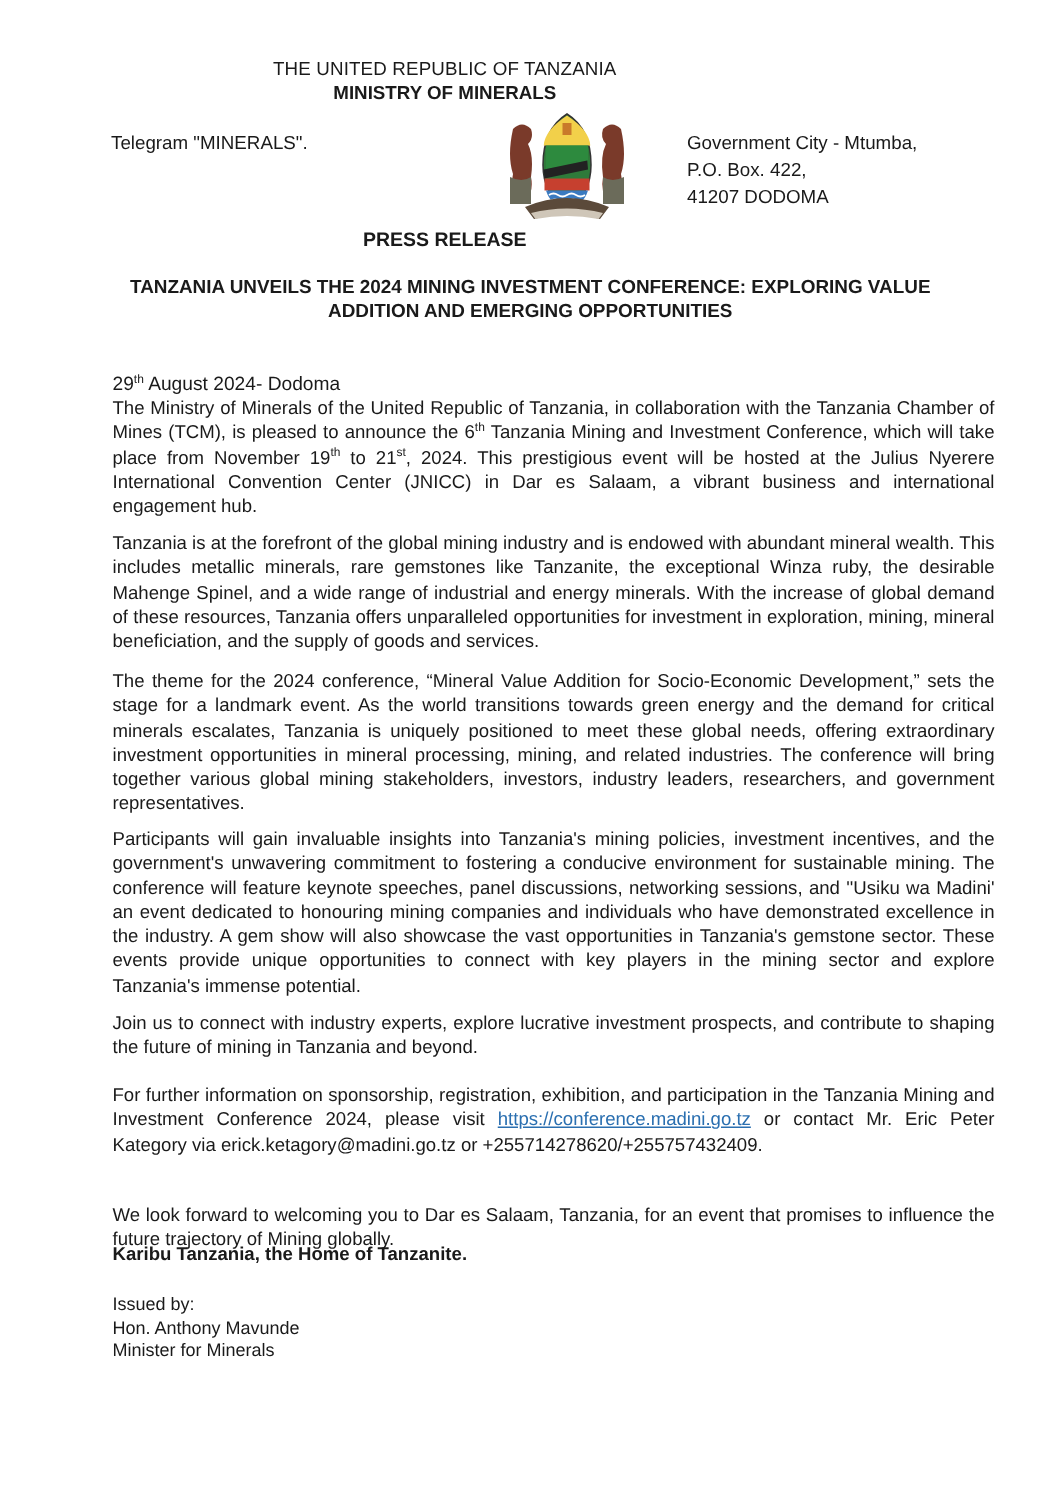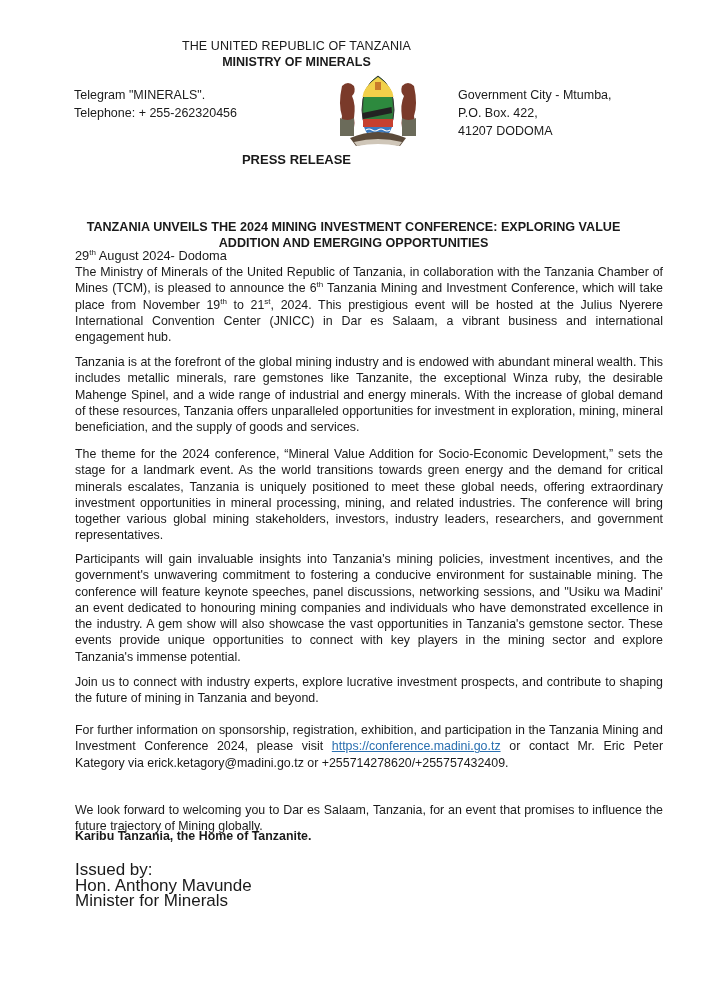--- a/index.html
+++ b/index.html
@@ -8,45 +8,44 @@
     .center { left:0; width:593px; text-align:center; }
     .hdr1 { top:39px; font-size:12.5px; letter-spacing:0.1px; }
     .hdr2 { top:55px; font-size:12.5px; font-weight:bold; }
     .contact { font-size:12.5px; line-height:18px; }
     .left-contact { left:74px; top:86px; }
     .right-contact { left:458px; top:86px; }
     .link { color:#2a6fb0; text-decoration:underline; }
     .bold { font-weight:normal; }
     .crest { left:328px; top:72px; width:100px; height:80px; }
     .press { top:152px; font-size:13px; font-weight:bold; }
-    .headline { left:70px; width:567px; top:183px; font-size:12.6px; font-weight:bold; text-align:center; line-height:16px;margin-top:36px; }
+    .headline { left:70px; width:567px; top:183px; font-size:12.6px; font-weight:bold; text-align:center; line-height:16px; }
     .dateline { left:75px; top:248px; font-size:12.8px; font-weight:normal; }
     sup { font-size:8px; line-height:0; vertical-align:5px; }
     .para { left:75px; width:588px; font-size:12.4px; line-height:16.3px; text-align:justify; }
     .p1 { top:264px; }
     .p2 { top:354px; }
     .p3 { top:446px; }
     .p4 { top:551px; }
     .p5 { top:674px; }
     .p6 { top:722px; }
     .p7 { top:782px;margin-top:20px; }
     .karibu { left:75px; top:829px; font-size:12.4px; font-weight:bold; }
-    .issued { left:75px; top:862px; font-size:17px; line-height:15.5px; }
+    .issued { left:75px; top:862px; font-size:12px; line-height:15.5px; }
   </style>
 </head>
 <body>
 
 <div>
 
   <div class="abs center hdr1">THE UNITED REPUBLIC OF TANZANIA</div>
   <div class="abs center hdr2">MINISTRY OF MINERALS</div>
 
   <div class="abs contact left-contact">
     <div>Telegram "MINERALS".</div>
-    <div>Telephone: + 255-262320456</div>
   </div>
 
   <div class="abs crest">
     <svg width="100" height="80" viewBox="0 0 100 80">
 
       <path d="M14 14 q6-6 12 0 q2 6 -2 10 q4 8 2 22 q2 10 -4 18 h-8 q-2-10 0-20 q-4-12 0-30z" fill="#7a3a2a"></path>
       <path d="M12 46 q8 4 14 0 v18 h-14z" fill="#6b6b5a"></path>
 
       <path d="M74 14 q6-6 12 0 q4 18 0 30 q2 10 0 20 h-8 q-6-8 -4-18 q-2-14 2-22 q-4-4 -2-10z" fill="#7a3a2a"></path>
       <path d="M74 46 q6 4 14 0 v18 h-14z" fill="#6b6b5a"></path>

